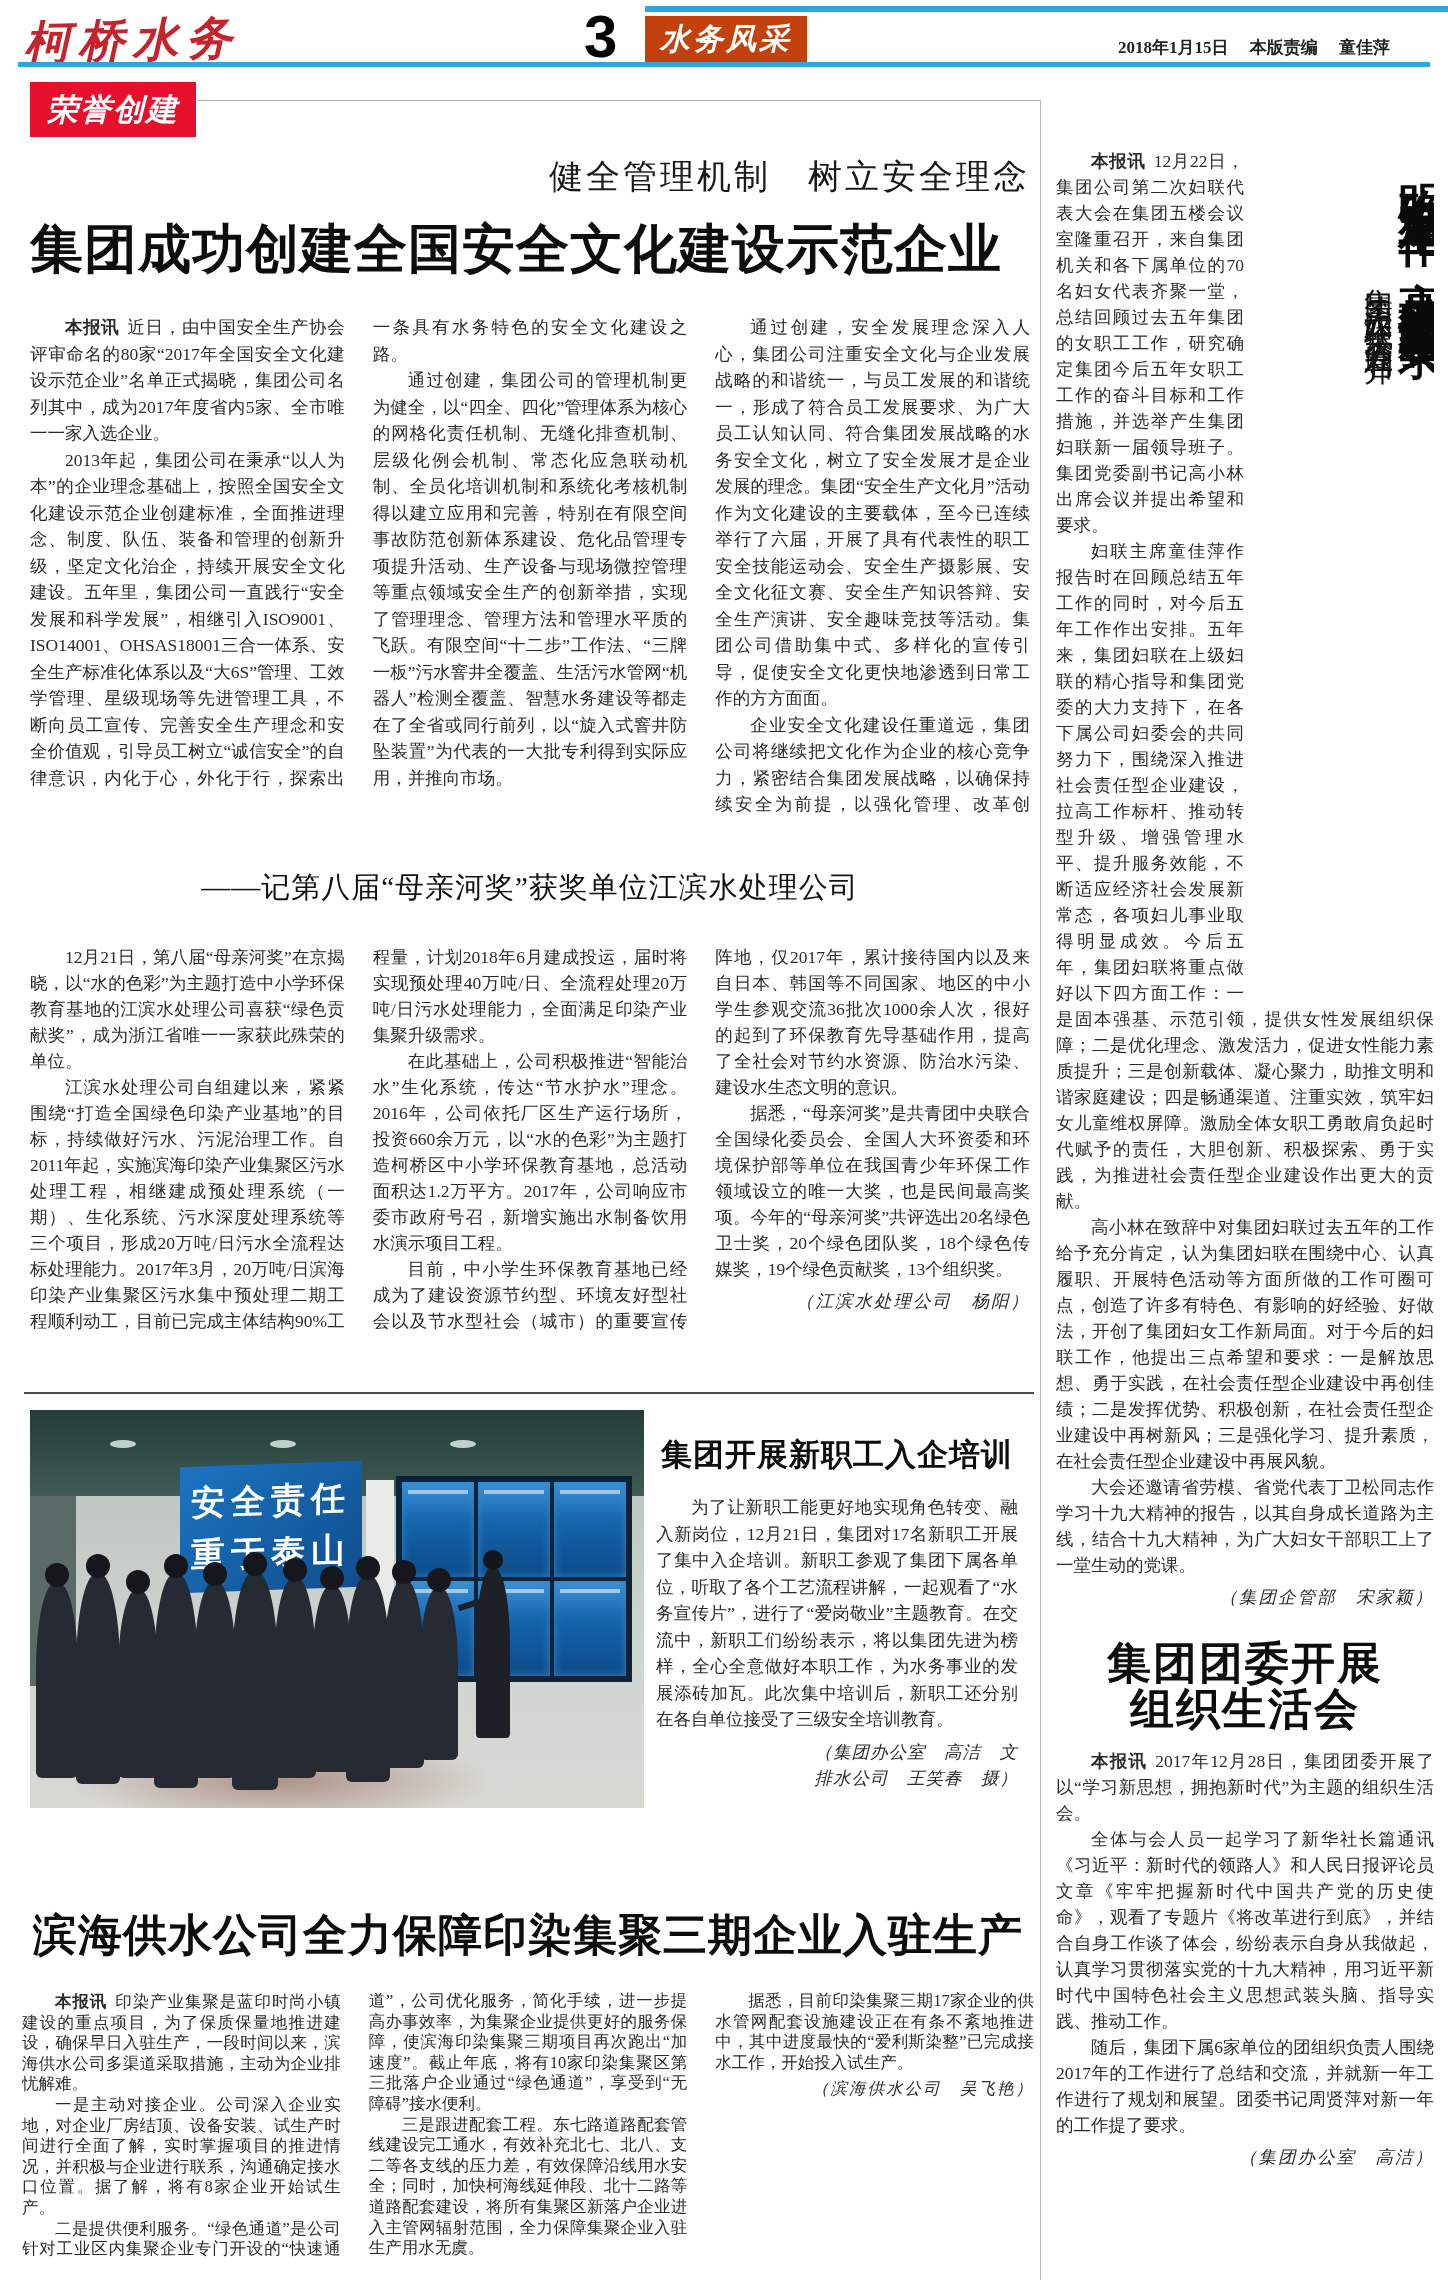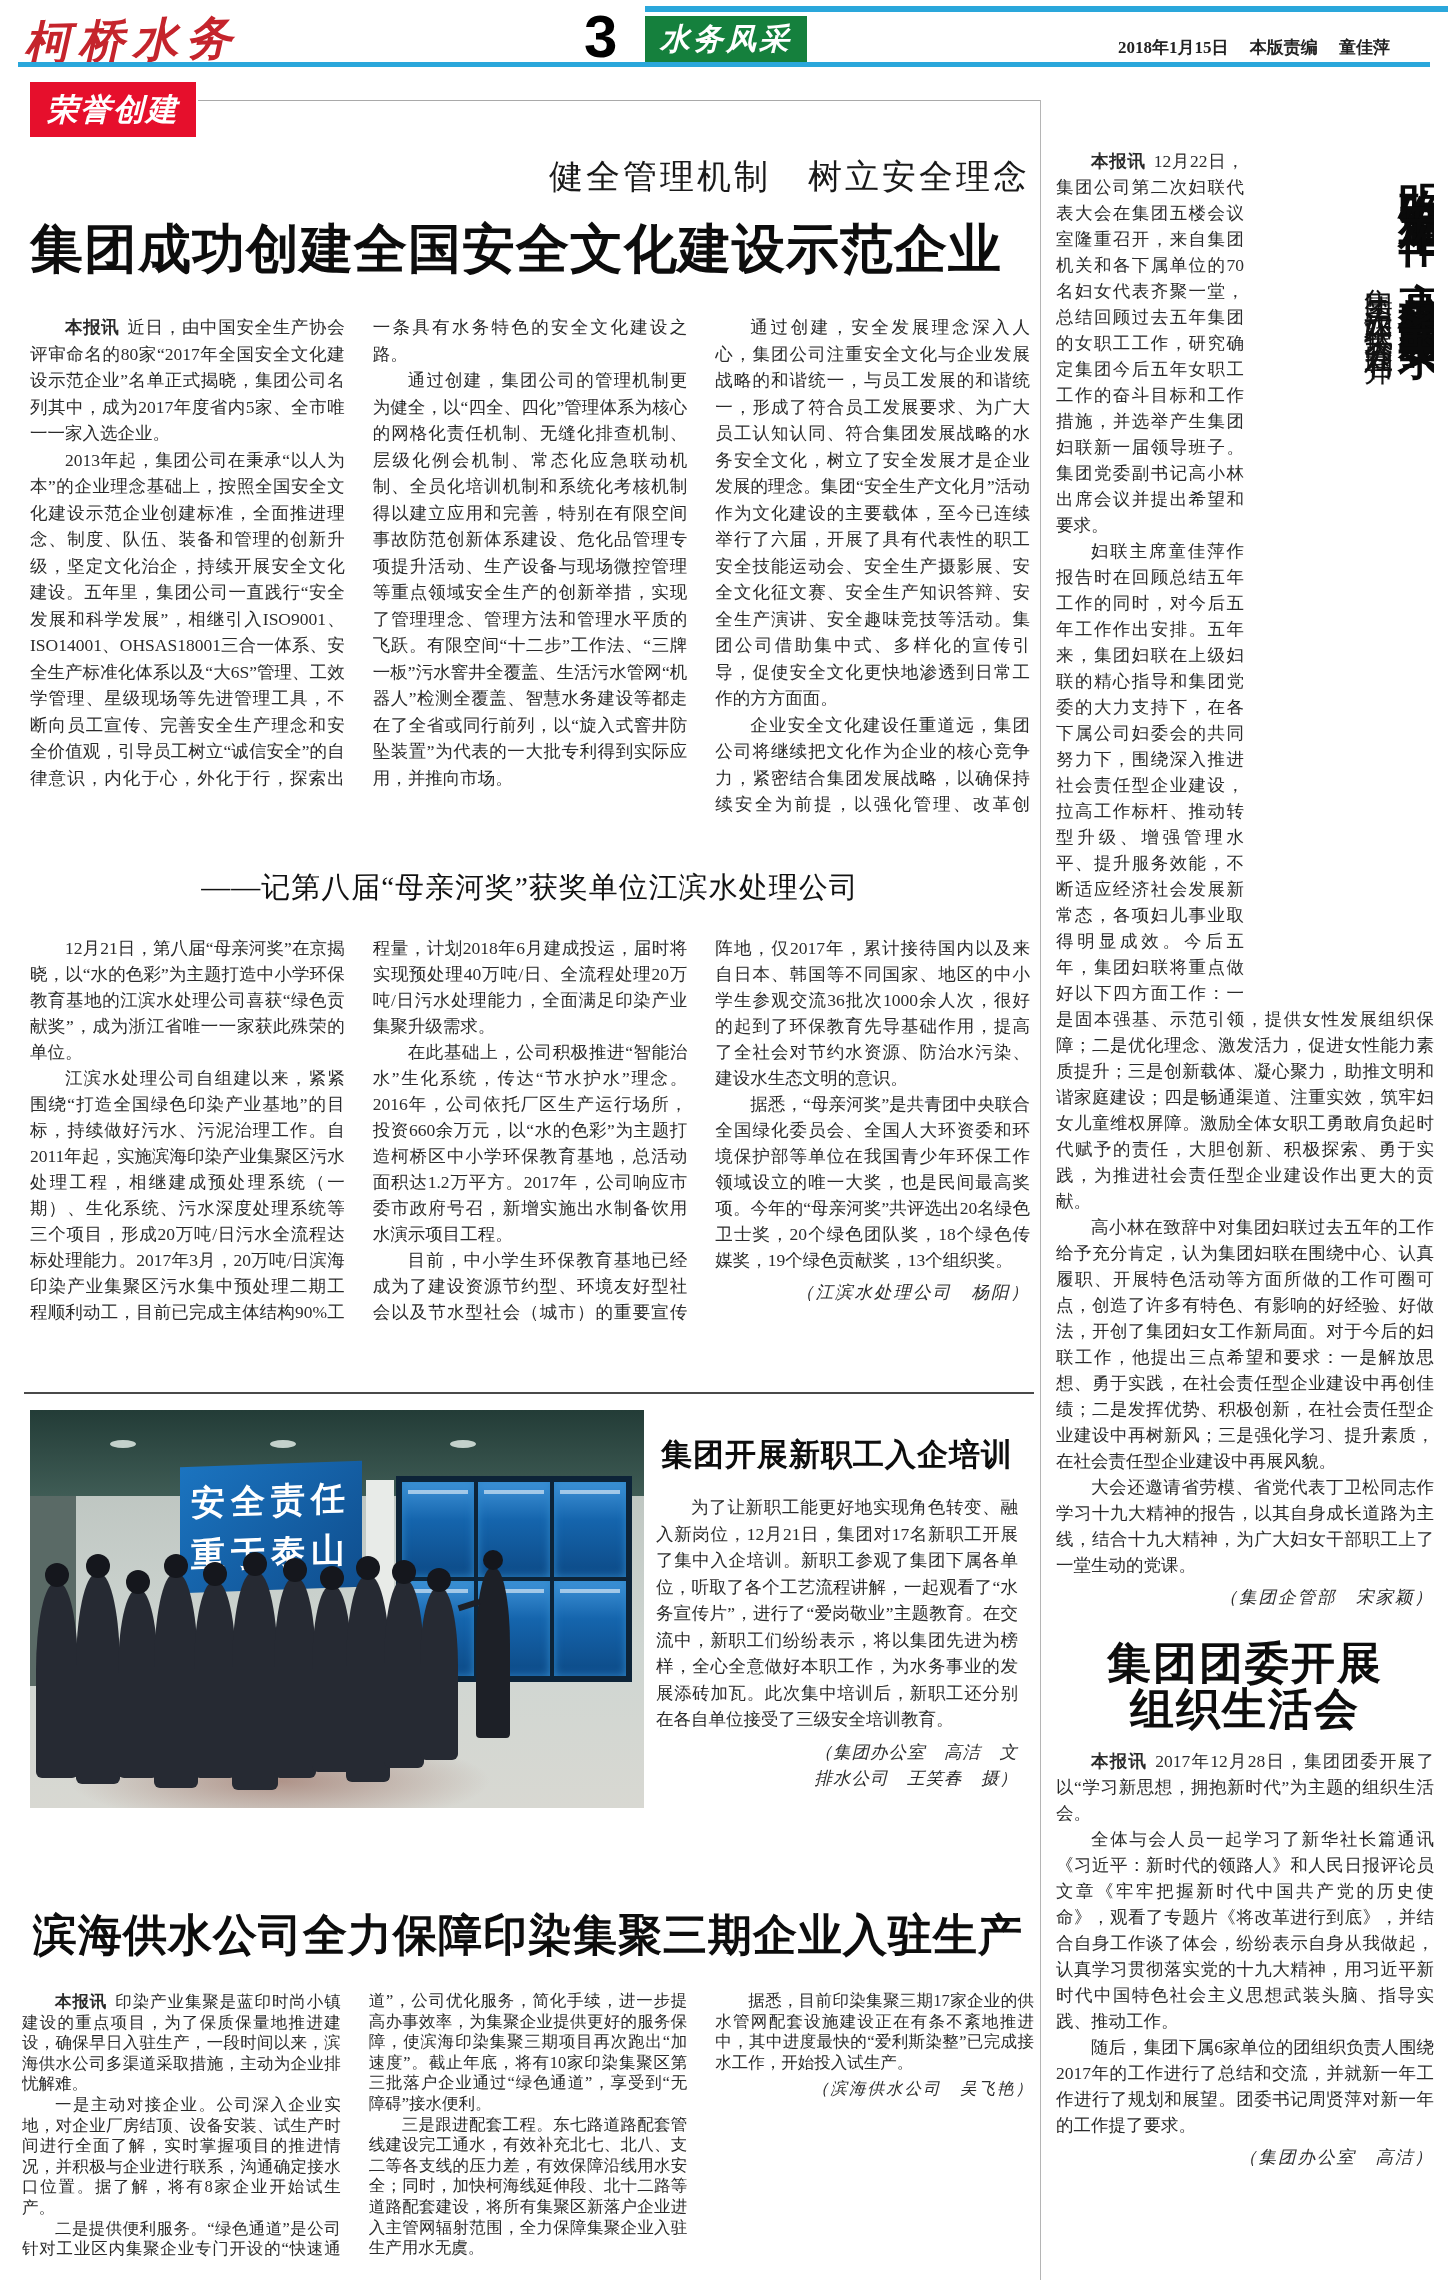--- a/index.html
+++ b/index.html
@@ -4,21 +4,21 @@
 <style>
   html,body{margin:0;padding:0;background:#e9e9e9;}
   #page{position:relative;width:1448px;height:2292px;background:#fff;margin:0 auto;overflow:hidden;
         font-family:"Liberation Serif","DejaVu Serif",serif;color:#2b2b2b;}
   .abs{position:absolute;}
   
   .masthead{left:24px;top:10px;font-size:46px;font-weight:bold;font-style:italic;color:#c5242c;
             letter-spacing:8px;font-family:"DejaVu Serif",serif;transform:rotate(-1.5deg);}
   .pagenum{left:584px;top:2px;font-size:60px;font-weight:bold;font-family:"Liberation Sans","DejaVu Sans",sans-serif;color:#000;}
   .top-strip{left:645px;top:6px;width:803px;height:6px;background:#2aa7db;}
-  .section-flag{left:645px;top:16px;width:162px;height:46px;background:#15803d;color:#fff;
+  .section-flag{left:645px;top:16px;width:162px;height:46px;background:#c2410c;color:#fff;
                 display:flex;align-items:center;justify-content:center;font-size:30px;font-weight:bold;
                 font-style:italic;letter-spacing:3px;}
   .dateline{left:1040px;top:36px;width:350px;text-align:right;font-size:17px;font-weight:bold;color:#222;}
   .dateline .ed-name{font-weight:bold;}
   .header-rule{left:18px;top:62px;width:1412px;height:5px;background:#2aa7db;}
   
   .top-rule{left:198px;top:100px;width:842px;height:1px;background:#a9a9a9;}
   .col-divider{left:1040px;top:100px;width:1px;height:2180px;background:#b5b5b5;}
   .section-divider{left:24px;top:1392px;width:1010px;height:2px;background:#4a4a4a;}
   
@@ -33,21 +33,21 @@
   .byline{margin:6px 0 0 0;text-align:right;font-style:italic;letter-spacing:2px;}
   
   .art-safety{left:30px;top:138px;width:1000px;}
   .art-safety .kicker{text-align:right;font-size:34px;letter-spacing:3px;color:#1a1a1a;margin-top:16px;}
   .art-safety .headline{text-align:left;font-size:53px;letter-spacing:1px;margin-top:14px;}
   .art-safety .cols{column-count:3;height:520px;font-size:17.5px;line-height:26.5px;margin-top:28px;}
   
   .art-mother{left:30px;top:856px;width:1000px;}
   .art-mother .headline{text-align:center;font-size:45px;letter-spacing:1px;}
   .art-mother .subhead{text-align:center;font-size:29px;margin-top:12px;letter-spacing:1px;color:#111;}
-  .art-mother .cols{column-count:3;height:398px;font-size:17.5px;line-height:26px;margin-top:27px;}
+  .art-mother .cols{column-count:3;height:398px;font-size:17.5px;line-height:26px;margin-top:36px;}
   
   .photo{left:30px;top:1410px;width:614px;height:398px;background:linear-gradient(#b6beb9,#cfd6d2 60%,#d8d8d2);overflow:hidden;}
   .ph-ceiling{position:absolute;left:0;top:0;width:100%;height:86px;background:linear-gradient(#233c37,#3f5c55);}
   .ph-light{position:absolute;top:30px;width:26px;height:8px;border-radius:50%;background:#e8f4ee;opacity:.8;}
   .ph-door{position:absolute;left:0;top:86px;width:46px;height:190px;background:#5a6a66;}
   .ph-banner{position:absolute;left:150px;top:54px;width:182px;height:126px;
              background:linear-gradient(135deg,#1b74c0,#0f4e8e);display:flex;flex-direction:column;
              align-items:center;justify-content:center;gap:6px;transform:skewY(-2deg);}
   .ph-banner div{color:#fff;font-size:34px;font-weight:bold;letter-spacing:6px;
                  font-family:"Liberation Sans","DejaVu Sans",sans-serif;}

